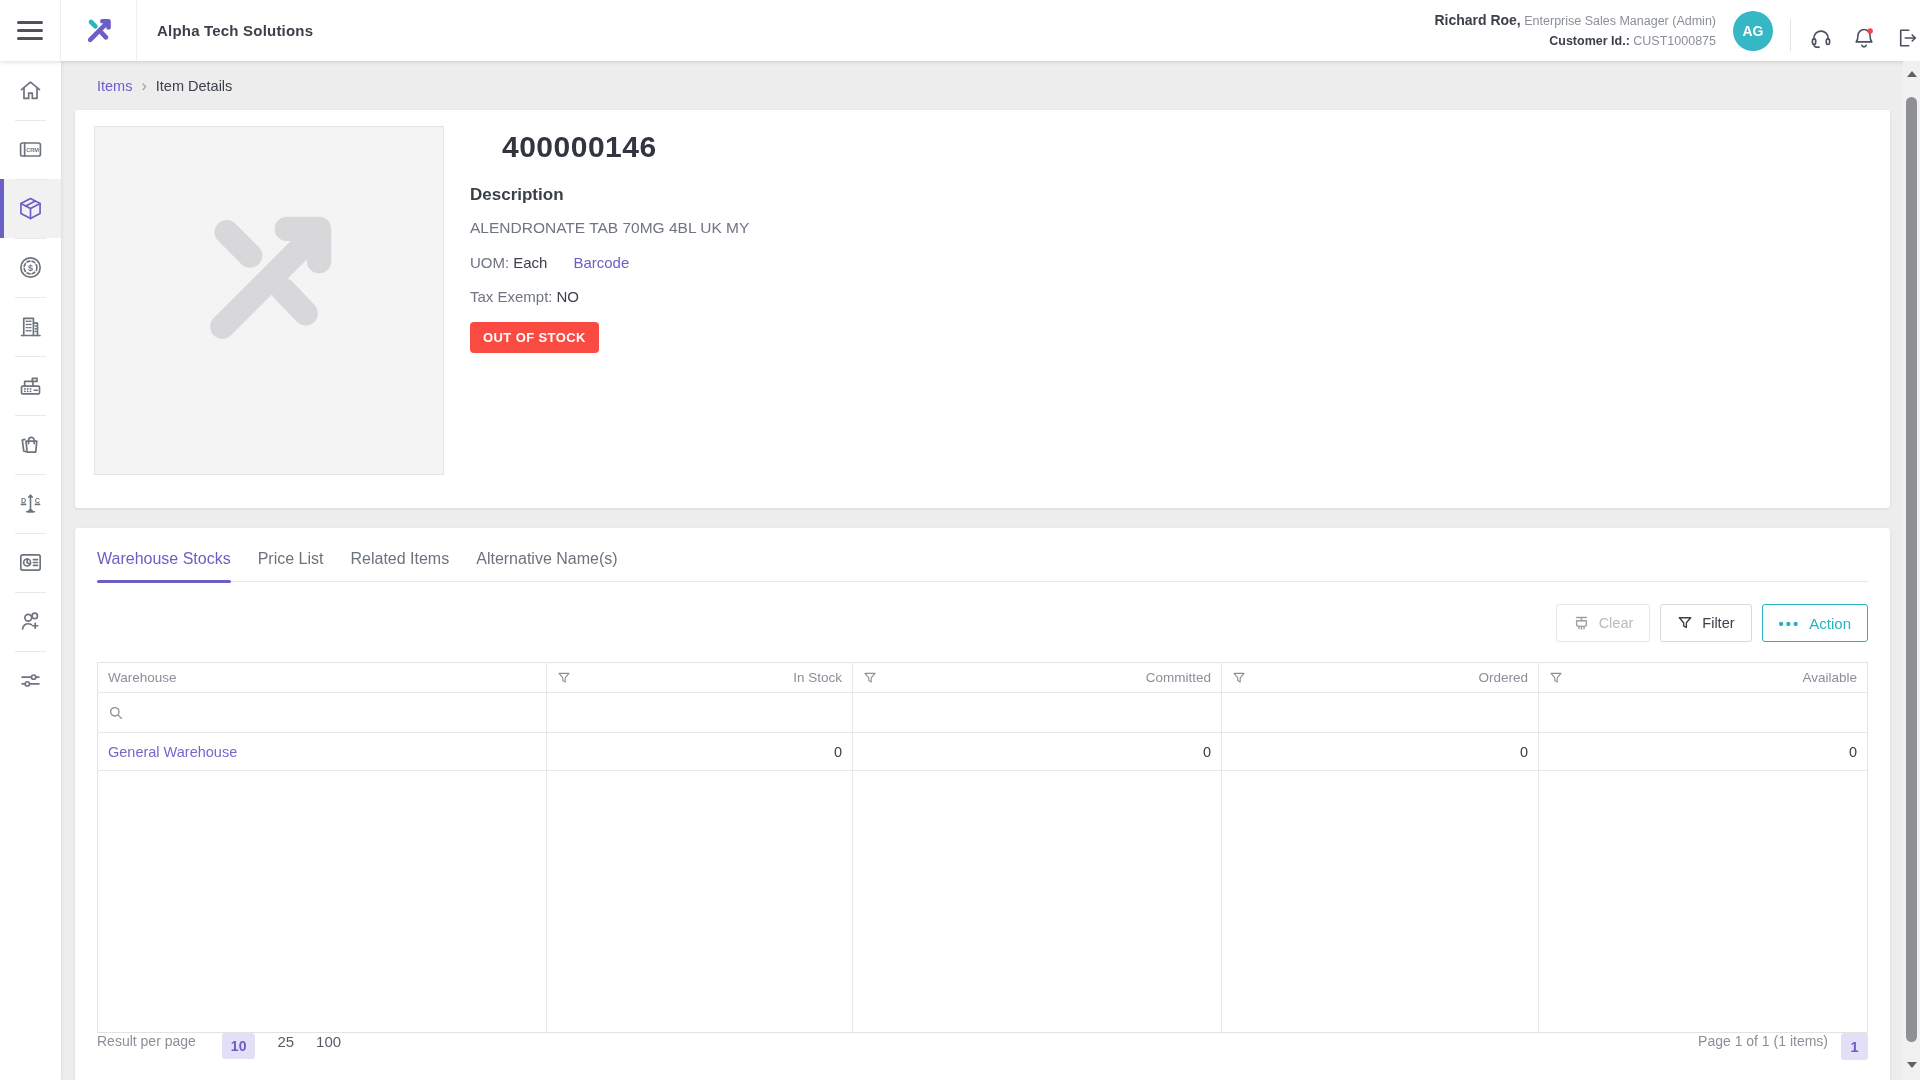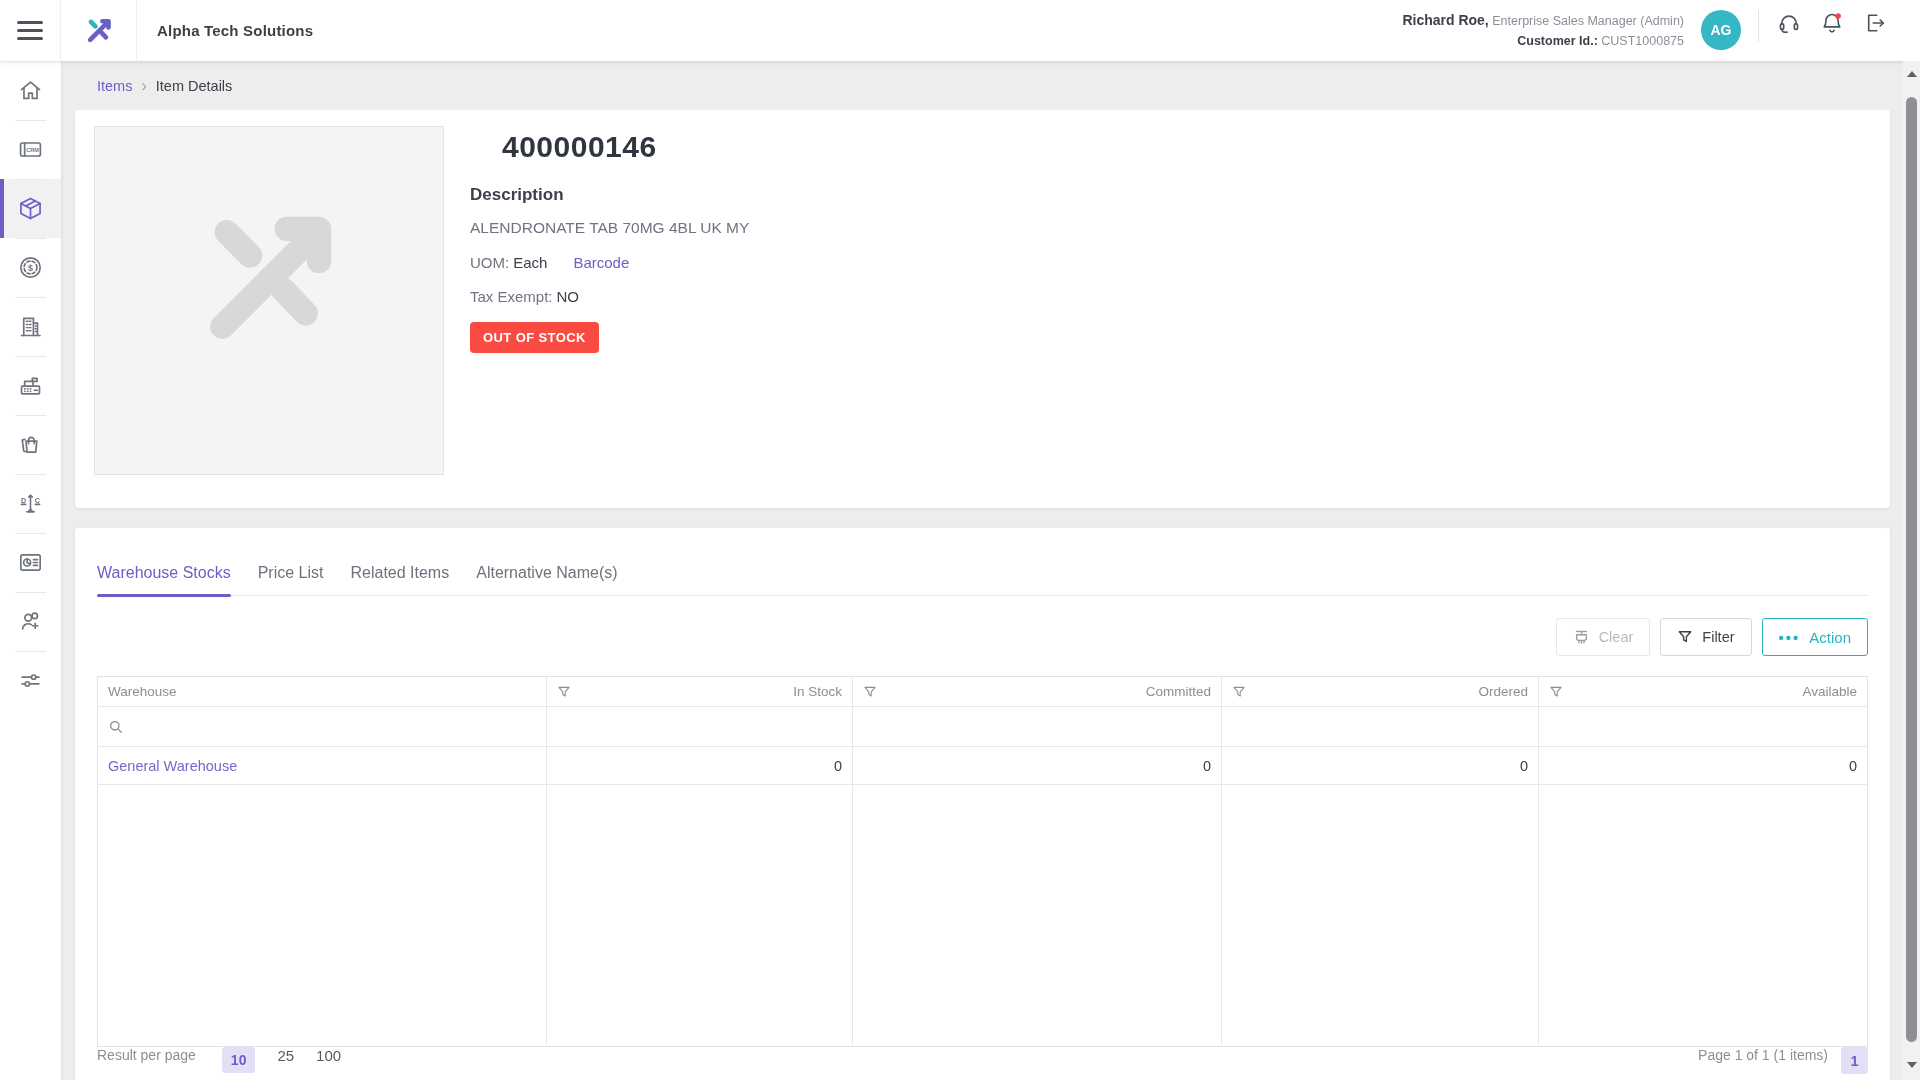--- a/index.html
+++ b/index.html
@@ -8,21 +8,21 @@
 
   
   .topbar { position:absolute; top:0; left:0; right:0; height:61px; background:#fff;
             box-shadow:0 1px 4px rgba(0,0,0,.14); display:flex; align-items:center; z-index:30; }
   .hamburger { width:61px; height:100%; border-right:1px solid #eeeeef; display:flex;
                flex-direction:column; justify-content:center; align-items:center; gap:5px; cursor:pointer; }
   .hamburger span { display:block; width:26px; height:3px; background:#4d525b; border-radius:2px; }
   .logo-cell { width:76px; height:100%; border-right:1px solid #eeeeef; display:flex;
                align-items:center; justify-content:center; cursor:pointer; }
   .app-title { margin-left:20px; font-size:15px; font-weight:bold; color:#3c4049; letter-spacing:.2px; }
-  .topbar-right { margin-left:auto; display:flex; align-items:flex-start; padding-right:32px; gap:17px; }
+  .topbar-right { margin-left:auto; display:flex; align-items:flex-end; padding-right:0; gap:17px; }
   .user-text { text-align:right; line-height:1.55; }
   .user-line1 { font-size:12.5px; color:#8a8f98; }
   .u-name { font-size:14px; font-weight:bold; color:#3c4049; }
   .user-line2 { font-size:12.5px; color:#8a8f98; }
   .u-cid-label { font-weight:bold; color:#3c4049; }
   .avatar { width:40px; height:40px; border-radius:50%; background:#35b7c5; color:#fff;
             font-size:14px; font-weight:bold; display:flex; align-items:center; justify-content:center; cursor:pointer; }
   .v-divider { width:1px; height:32px; background:#e3e3e5; }
   .tb-icon { color:#4b525c; display:flex; align-items:center; cursor:pointer; }
 
@@ -56,21 +56,21 @@
   .item-number { font-size:30px; font-weight:800; color:#303540; letter-spacing:.5px;margin-left:32px; }
   .desc-label { margin-top:21px; font-size:17px; font-weight:bold; color:#3a3f49; }
   .desc-text { margin-top:14px; font-size:15.5px; color:#6e7480; }
   .info-row { margin-top:17px; font-size:15px; color:#6e7480; }
   .info-row .val { color:#3c4049; margin-left:4px; }
   .barcode { color:#6a5fc7; margin-left:26px; cursor:pointer; text-decoration:none; }
   .badge { display:inline-block; margin-top:17px; background:#fa4b42; color:#fff; font-size:13px;
            font-weight:bold; padding:8px 13px; border-radius:4px; letter-spacing:.4px; }
 
   
-  .tabs { display:flex; gap:27px; padding-top:36px; border-bottom:1px solid #e7e7e9; }
+  .tabs { display:flex; gap:27px; padding-top:22px; border-bottom:1px solid #e7e7e9; }
   .tab { font-size:16px; color:#6d737d; padding-bottom:13px; position:relative; cursor:pointer; white-space:nowrap; }
   .tab.active { color:#6a5fc7; }
   .tab.active::after { content:''; position:absolute; left:0; right:0; bottom:-2px; height:3px;
                        background:#6a5fc7; border-radius:2px; }
 
   
   .toolbar { display:flex; justify-content:flex-end; gap:10px; margin-top:22px; }
   .btn { height:38px; display:inline-flex; align-items:center; gap:9px; padding:0 16px; background:#fff;
          border:1px solid #d8d8dc; border-radius:3px; font-size:14.5px; font-family:inherit;
          color:#3c4049; cursor:pointer; }

